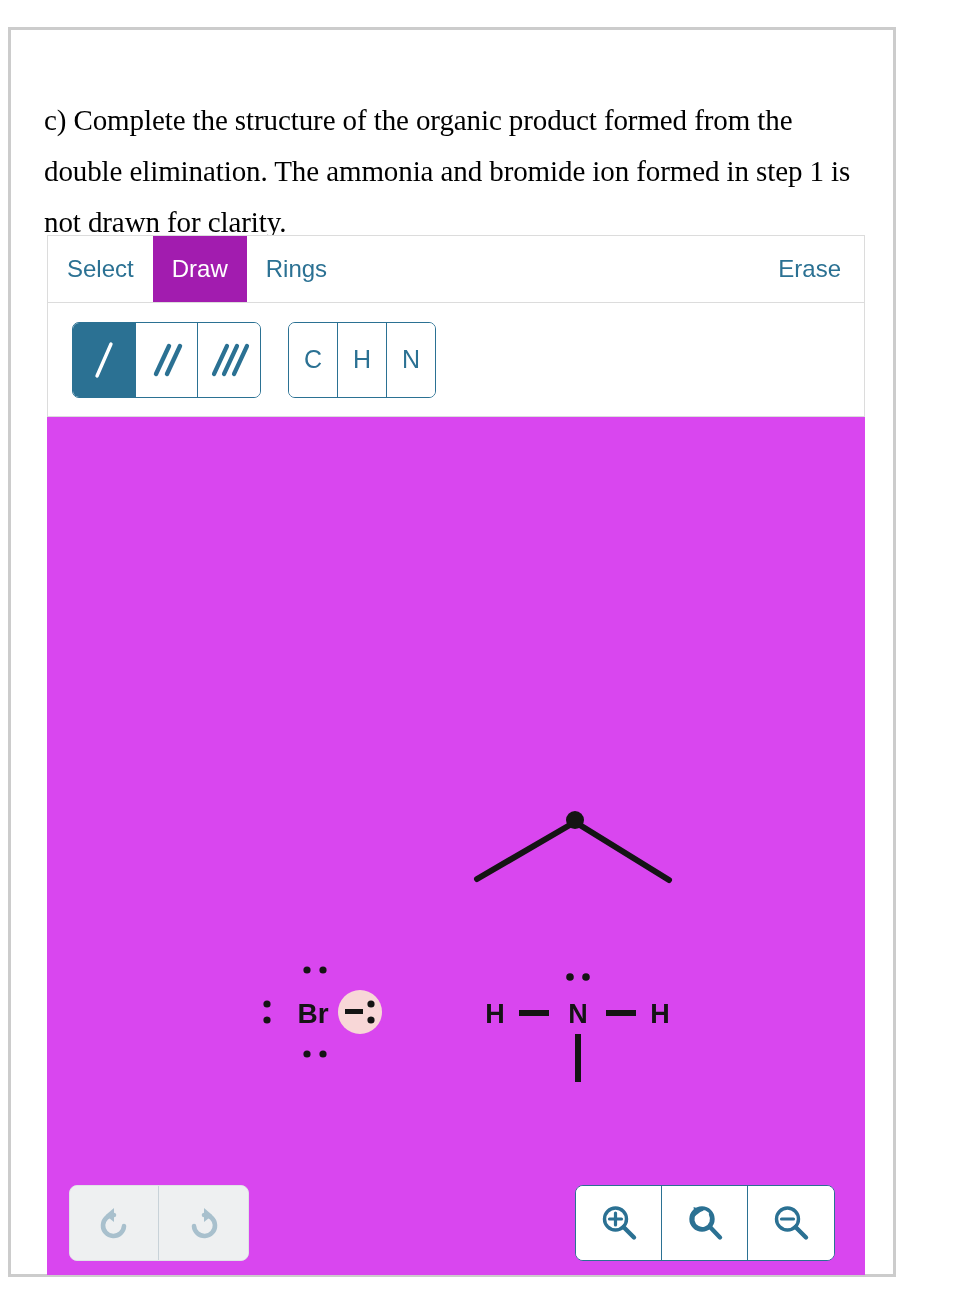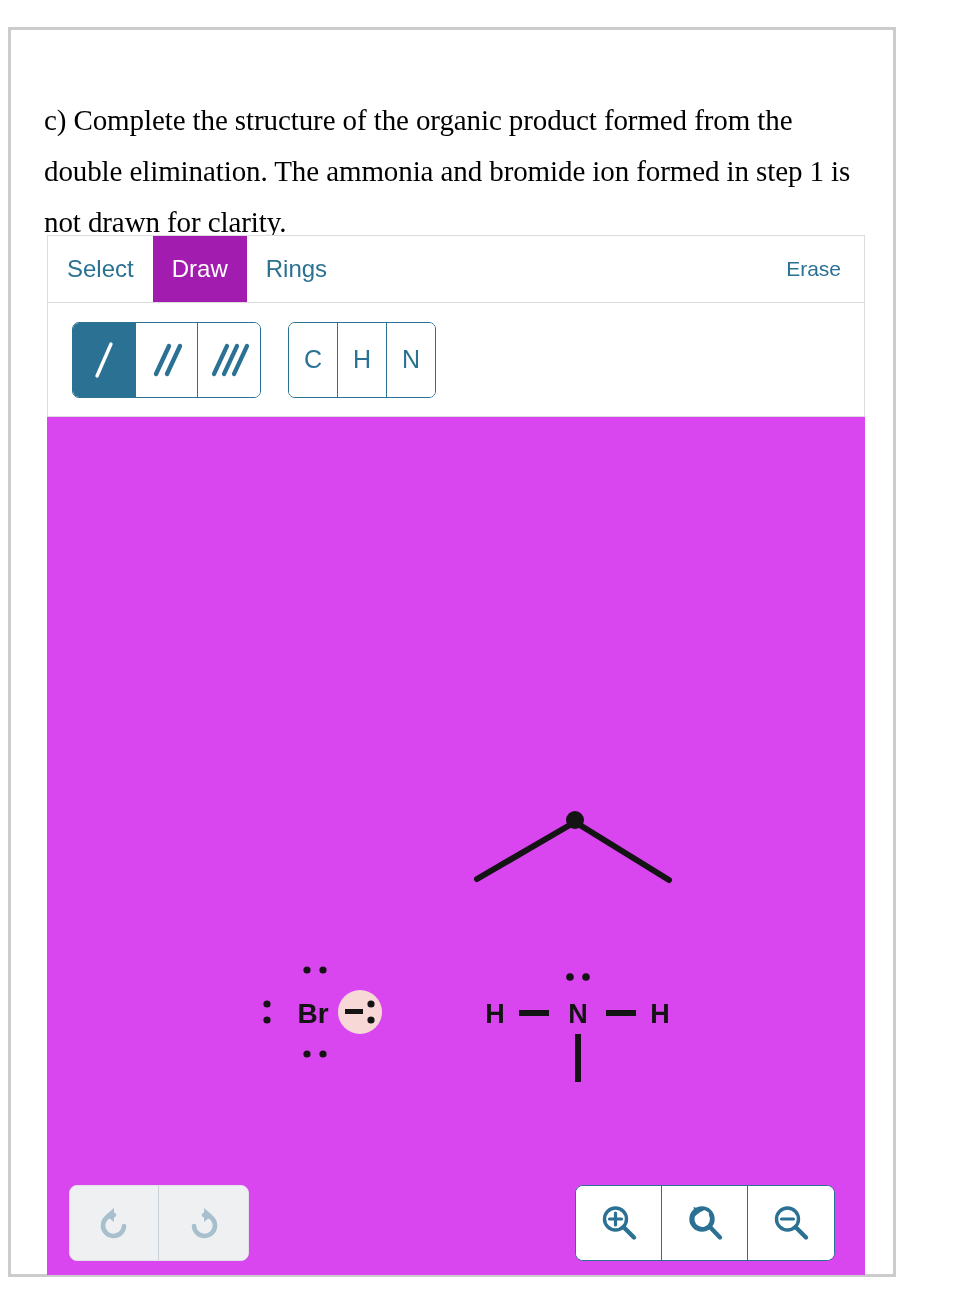--- a/index.html
+++ b/index.html
@@ -77,21 +77,21 @@
   .mode-tab.active {
     background: #a21caf;
     color: #ffffff;
   }
   .toolbar-spacer { flex: 1 1 auto; }
   #erase-button {
     display: flex;
     align-items: center;
     justify-content: center;
     padding: 0 23px;
-    font-size: 21px;
+    font-size: 24px;
     color: #2b7193;
     cursor: pointer;
     background: transparent;
     border: none;
     font-family: "Liberation Sans", sans-serif;
   }
 
   
   #toolbar-tools {
     position: relative;

